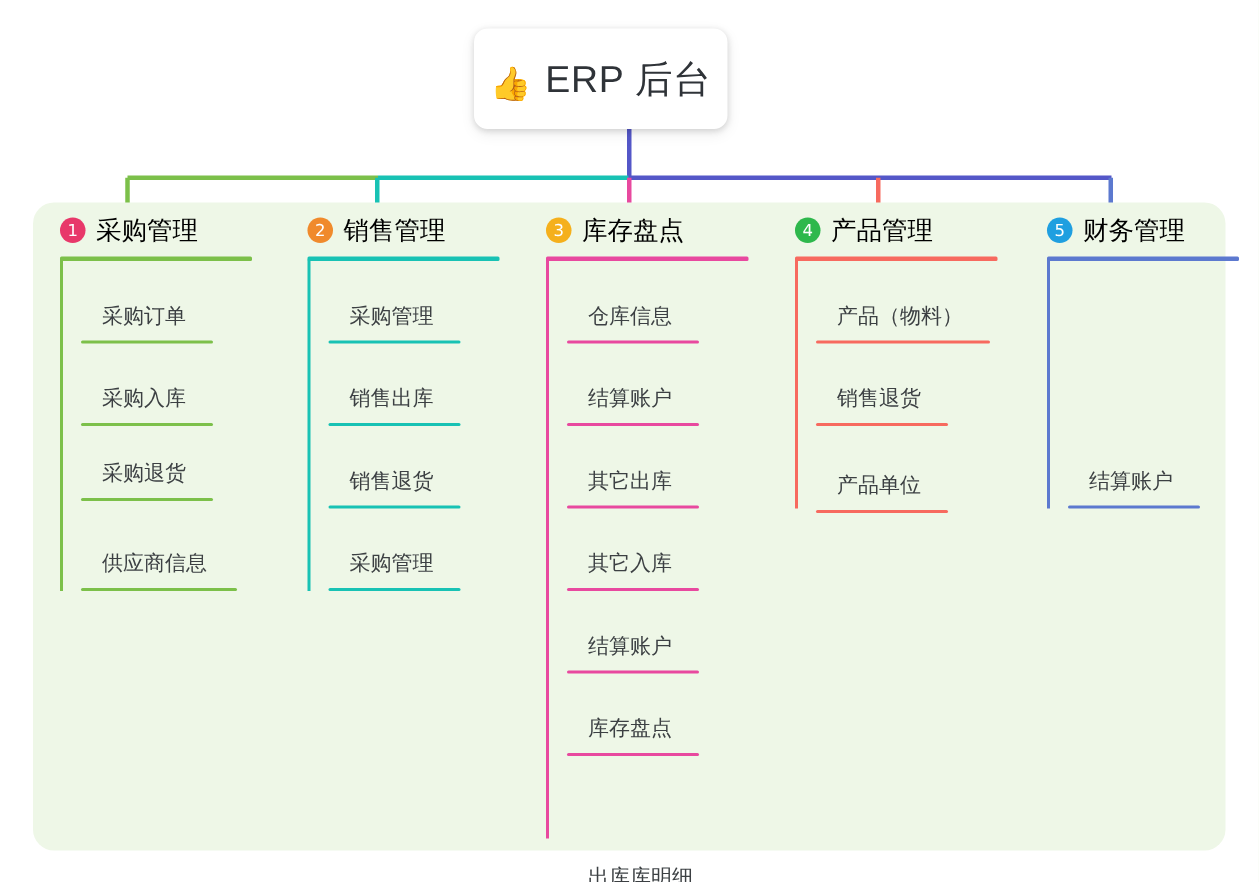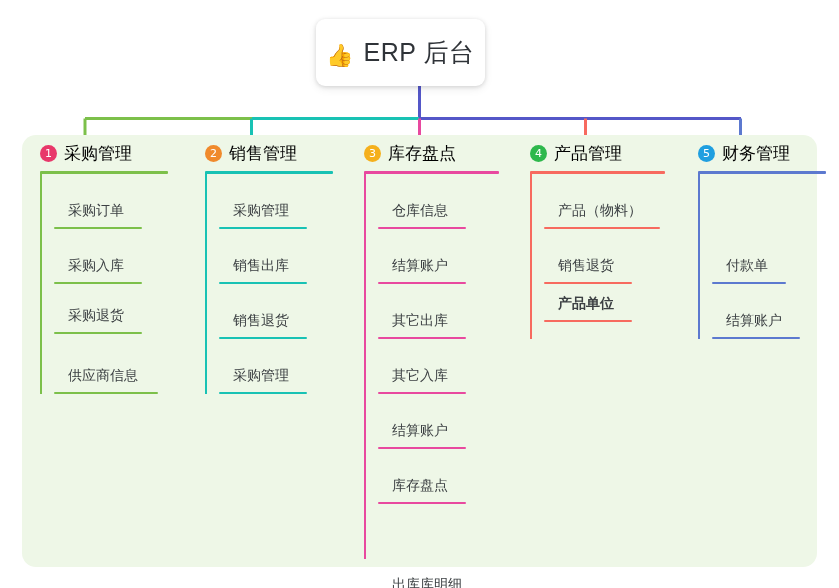--- a/index.html
+++ b/index.html
@@ -242,34 +242,30 @@
       <div class="header-rule" style="width: 135px; background: rgb(247, 106, 95);"></div>
       <div class="spine" style="background: rgb(247, 106, 95); height: 166px;"></div>
       <div class="leaf" style="top: 39px; width: 130px;">
         <span class="leaf-label">产品（物料）</span>
         <div class="leaf-rule" style="width: 116px; background: rgb(247, 106, 95);"></div>
       </div>
       <div class="leaf" style="top: 94px; width: 102px;">
         <span class="leaf-label">销售退货</span>
         <div class="leaf-rule" style="width: 88px; background: rgb(247, 106, 95);"></div>
       </div>
-      <div class="leaf" style="top: 132px; width: 102px; font-weight: bold;">
+      <div class="leaf" style="top: 152px; width: 102px;">
         <span class="leaf-label">产品单位</span>
         <div class="leaf-rule" style="width: 88px; background: rgb(247, 106, 95);"></div>
       </div>
     </div>
     <div class="column" style="left: 676px; width: 160px;">
       <div class="col-header">
         <span class="badge" style="background: rgb(31, 159, 224);">5</span>
         <span class="col-title">财务管理</span>
       </div>
       <div class="header-rule" style="width: 128px; background: rgb(92, 121, 207);"></div>
       <div class="spine" style="background: rgb(92, 121, 207); height: 166px;"></div>
-      <div class="leaf" style="top: 94px; width: 88px;">
-        <span class="leaf-label">付款单</span>
-        <div class="leaf-rule" style="width: 74px; background: rgb(92, 121, 207);"></div>
-      </div>
       <div class="leaf" style="top: 149px; width: 102px;">
         <span class="leaf-label">结算账户</span>
         <div class="leaf-rule" style="width: 88px; background: rgb(92, 121, 207);"></div>
       </div>
     </div>
   </div>
 
 </body></html>

